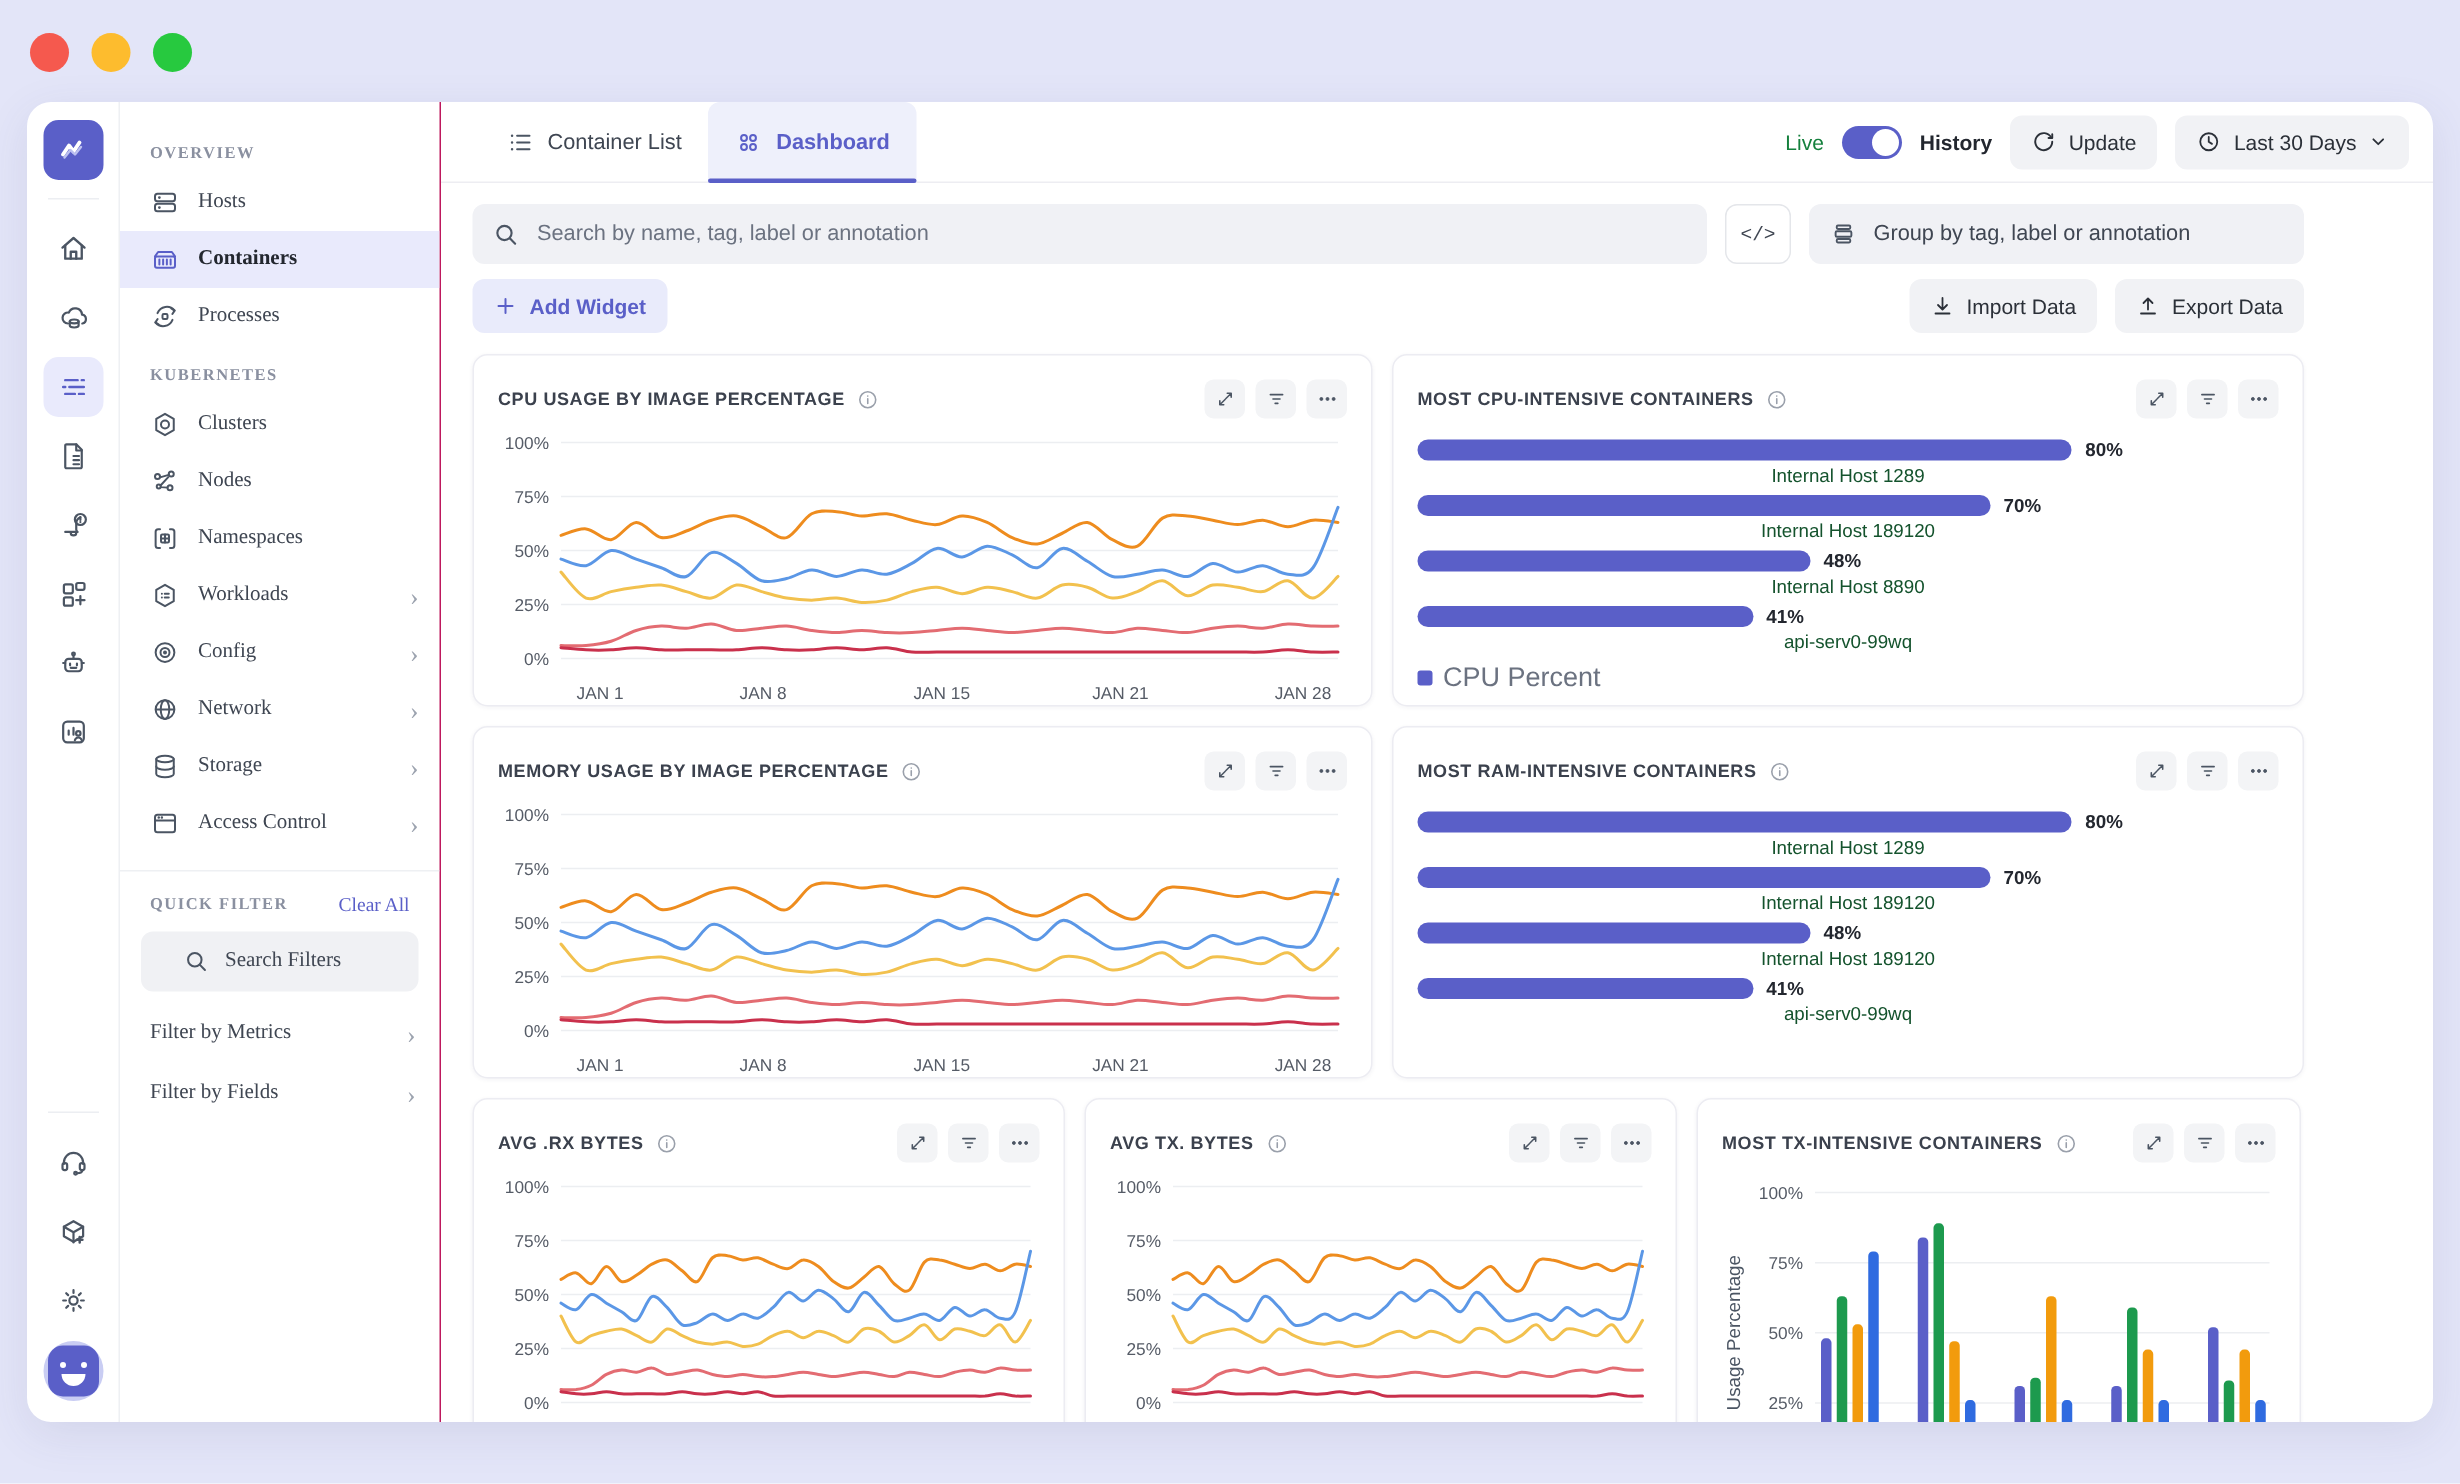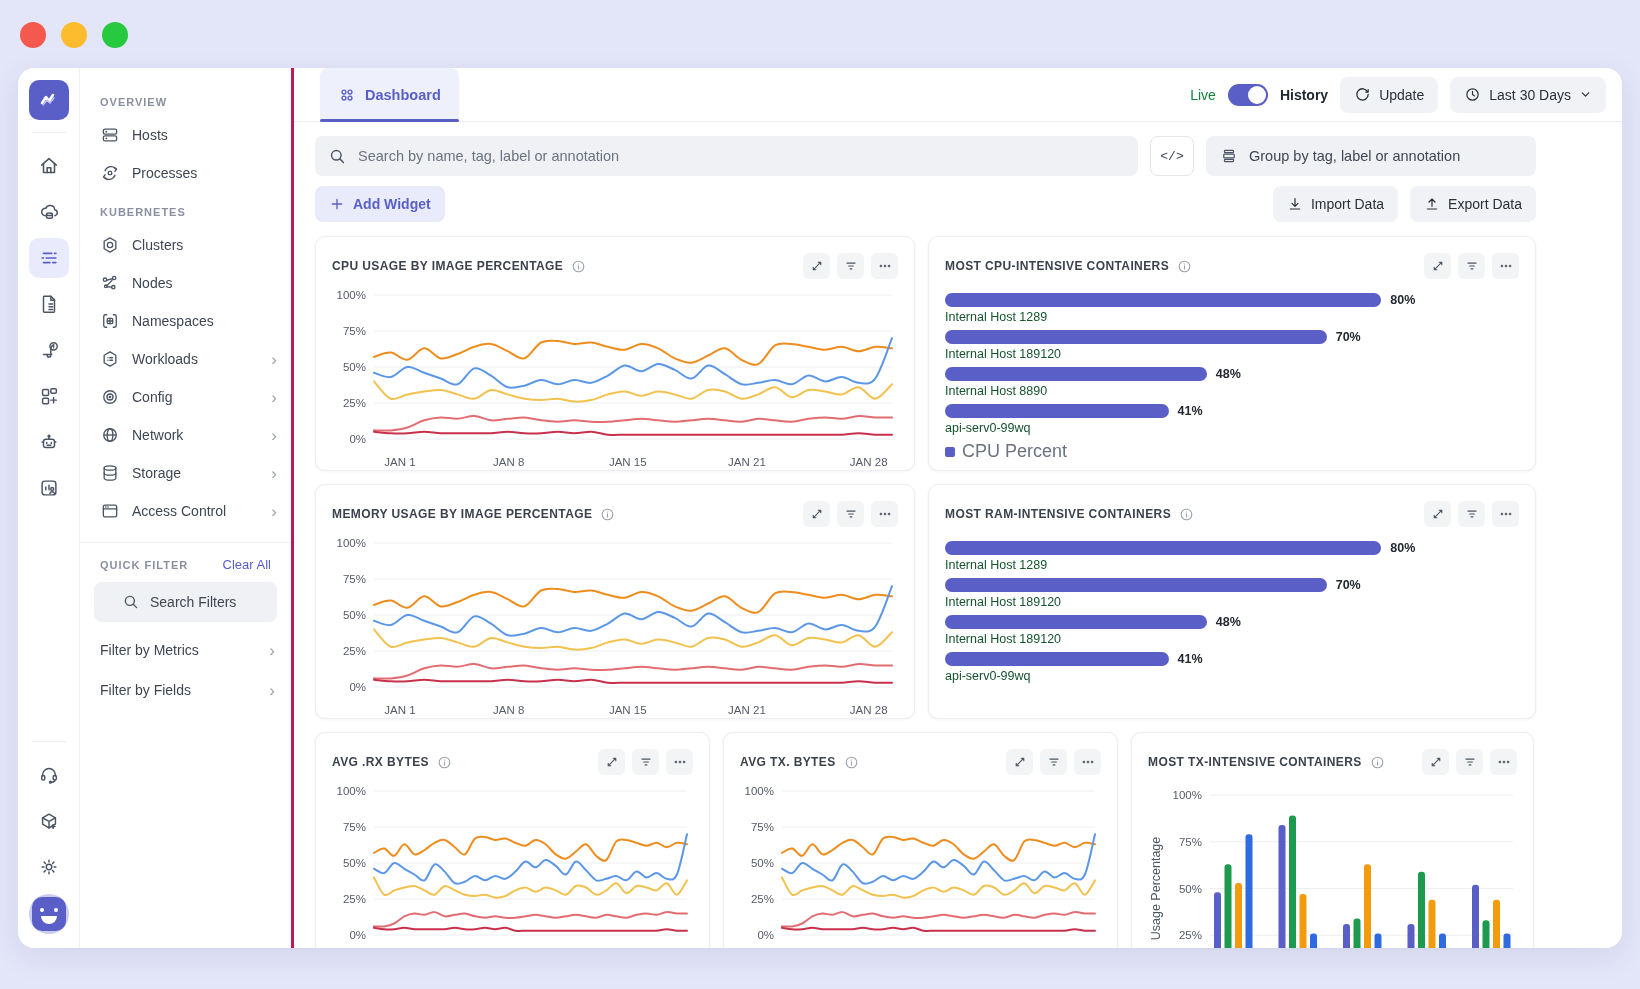--- a/index.html
+++ b/index.html
@@ -20,21 +20,21 @@
   .rail-btn.active { background:#e9eafc; }
   .rail-btn svg { stroke:#4b5563; }
   .rail-btn.active svg { stroke:#5a5fc8; }
   .rail-spacer { flex:1; }
   .avatar { width:40px; height:40px; border-radius:50%; background:#c9cdf3; display:flex; align-items:center; justify-content:center; margin-top:4px; }
   .avatar-face { width:34px; height:34px; border-radius:10px; background:#5a5fc8; position:relative; }
   .avatar-face:before { content:""; position:absolute; left:8px; top:11px; width:4px; height:4px; border-radius:50%; background:#fff; box-shadow:14px 0 0 #fff; }
   .avatar-face:after { content:""; position:absolute; left:9px; top:19px; width:16px; height:8px; border-radius:0 0 10px 10px; background:#fff; }
 
   
-  .nav { width:214px; flex:0 0 214px; border-right:3px solid #be185d; padding:14px 0 10px; overflow:hidden; }
+  .nav { width:214px; flex:0 0 214px; border-right:1px solid #be185d; padding:14px 0 10px; overflow:hidden;font-family:Liberation Serif, serif; }
   .nav-section-label { font-size:11px; font-weight:700; letter-spacing:1px; color:#8a90a0; margin:14px 20px 8px; }
   .nav-item { display:flex; align-items:center; gap:12px; height:38px; padding:0 14px 0 20px; font-size:14px; color:#3f4652; cursor:pointer; }
   .nav-item svg { stroke:#4b5563; flex:0 0 20px; }
   .nav-item.active { background:#e9eafc; color:#23272f; font-weight:700; }
   .nav-item.active svg { stroke:#5a5fc8; }
   .nav-item .grow { flex:1; }
   .chev { color:#9ca3af; font-size:17px; line-height:1; }
   .nav-div { height:1px; background:#eef0f3; margin:12px 0 2px; }
   .qf-head { display:flex; align-items:center; margin:14px 20px 10px 20px; }
   .qf-head .grow { flex:1; }
@@ -67,21 +67,21 @@
   .placeholder { color:#6b7280; font-size:14.5px; }
   .code-btn { width:44px; height:40px; border:1px solid #e4e6ea; border-radius:8px; background:#fff; display:flex; align-items:center; justify-content:center; font-size:13px; color:#3f4652; cursor:pointer; font-family:"Liberation Mono", monospace; }
   .group-btn { width:330px; height:40px; background:#f0f1f5; border-radius:8px; display:flex; align-items:center; gap:11px; padding:0 14px; font-size:14.5px; color:#3f4652; cursor:pointer; }
   .group-btn svg { stroke:#4b5563; }
 
   .actions-row { display:flex; align-items:center; padding:0 86px 0 21px; margin-bottom:14px; flex:0 0 auto; }
   .add-widget { background:#e9ebfb; color:#5a5fc8; font-weight:600; }
   .add-widget svg { stroke:#5a5fc8; }
   .actions-right { margin-left:auto; display:flex; gap:12px; }
 
-  .cards { padding:0 86px 0 21px; flex:1; min-height:0; }
+  .cards { padding:0 86px 0 21px; flex:1; min-height:0;text-align:center; }
   .cards-row { display:grid; gap:13px; margin-bottom:13px; }
   .row-2a { grid-template-columns:600px 608px; }
   .row-3 { grid-template-columns:395px 395px 403px; }
   .card { background:#fff; border:1px solid #ececf2; border-radius:10px; box-shadow:0 1px 3px rgba(40,40,80,.05); padding:16px; height:235px; overflow:hidden; }
   .card-head { display:flex; align-items:center; gap:8px; margin-bottom:6px; }
   .card-title { font-size:12px; font-weight:700; letter-spacing:.4px; color:#3b414d; }
   .info { flex:0 0 15px; }
   .card-actions { margin-left:auto; display:flex; gap:7px; }
   .mini-btn { width:27px; height:26px; background:#f3f4f6; border-radius:6px; display:flex; align-items:center; justify-content:center; cursor:pointer; }
   .mini-btn svg { stroke:#4b5563; }
@@ -212,20 +212,28 @@
 
     <div class="nav-item">
       <svg width="20" height="20" viewBox="0 0 24 24" fill="none" stroke-width="1.6" stroke-linecap="round" stroke-linejoin="round">
         <rect x="4" y="5" width="16" height="6" rx="2"></rect>
           <rect x="4" y="13" width="16" height="6" rx="2"></rect>
         <path d="M7.5 8h.01M7.5 16h.01" stroke-width="2.2"></path>
       </svg>
       <span>Hosts</span>
     </div>
 
+    <div class="nav-item active">
+      <svg width="20" height="20" viewBox="0 0 24 24" fill="none" stroke-width="1.6" stroke-linecap="round" stroke-linejoin="round">
+        <path d="M4 9.5l2.5-3.5h11L20 9.5"></path>
+          <rect x="4" y="9.5" width="16" height="9" rx="1.5"></rect>
+        <path d="M7.5 12v4M10.5 12v4M13.5 12v4M16.5 12v4"></path>
+      </svg>
+      <span>Containers</span>
+    </div>
 
     <div class="nav-item">
       <svg width="20" height="20" viewBox="0 0 24 24" fill="none" stroke-width="1.6" stroke-linecap="round" stroke-linejoin="round">
         <path d="M17 5.5l2.7 1.8-1.8 2.7"></path>
           <path d="M19.6 7.2A8 8 0 0 0 6 9.3"></path>
         <path d="M7 18.5l-2.7-1.8 1.8-2.7"></path>
           <path d="M4.4 16.8A8 8 0 0 0 18 14.7"></path>
         <rect x="10" y="10" width="4" height="4" rx="1"></rect>
       </svg>
       <span>Processes</span>
@@ -333,20 +341,27 @@
     </div>
     <div class="qf-link">
       <span class="grow">Filter by Fields</span>
       <span class="chev">›</span>
     </div>
   </div>
 
   <div class="main">
 
     <div class="tabbar">
+      <div class="tab">
+        <svg width="18" height="18" viewBox="0 0 24 24" fill="none" stroke-width="1.8" stroke-linecap="round">
+          <path d="M9 6h11M9 12h11M9 18h11"></path>
+            <path d="M4.5 6h.01M4.5 12h.01M4.5 18h.01" stroke-width="2.2"></path>
+        </svg>
+        <span>Container List</span>
+      </div>
       <div class="tab active">
         <svg width="18" height="18" viewBox="0 0 24 24" fill="none" stroke-width="1.8">
           <circle cx="8" cy="8" r="2.6"></circle>
             <circle cx="16" cy="8" r="2.6"></circle>
             <circle cx="8" cy="16" r="2.6"></circle>
             <circle cx="16" cy="16" r="2.6"></circle>
         </svg>
         <span>Dashboard</span>
       </div>
 

